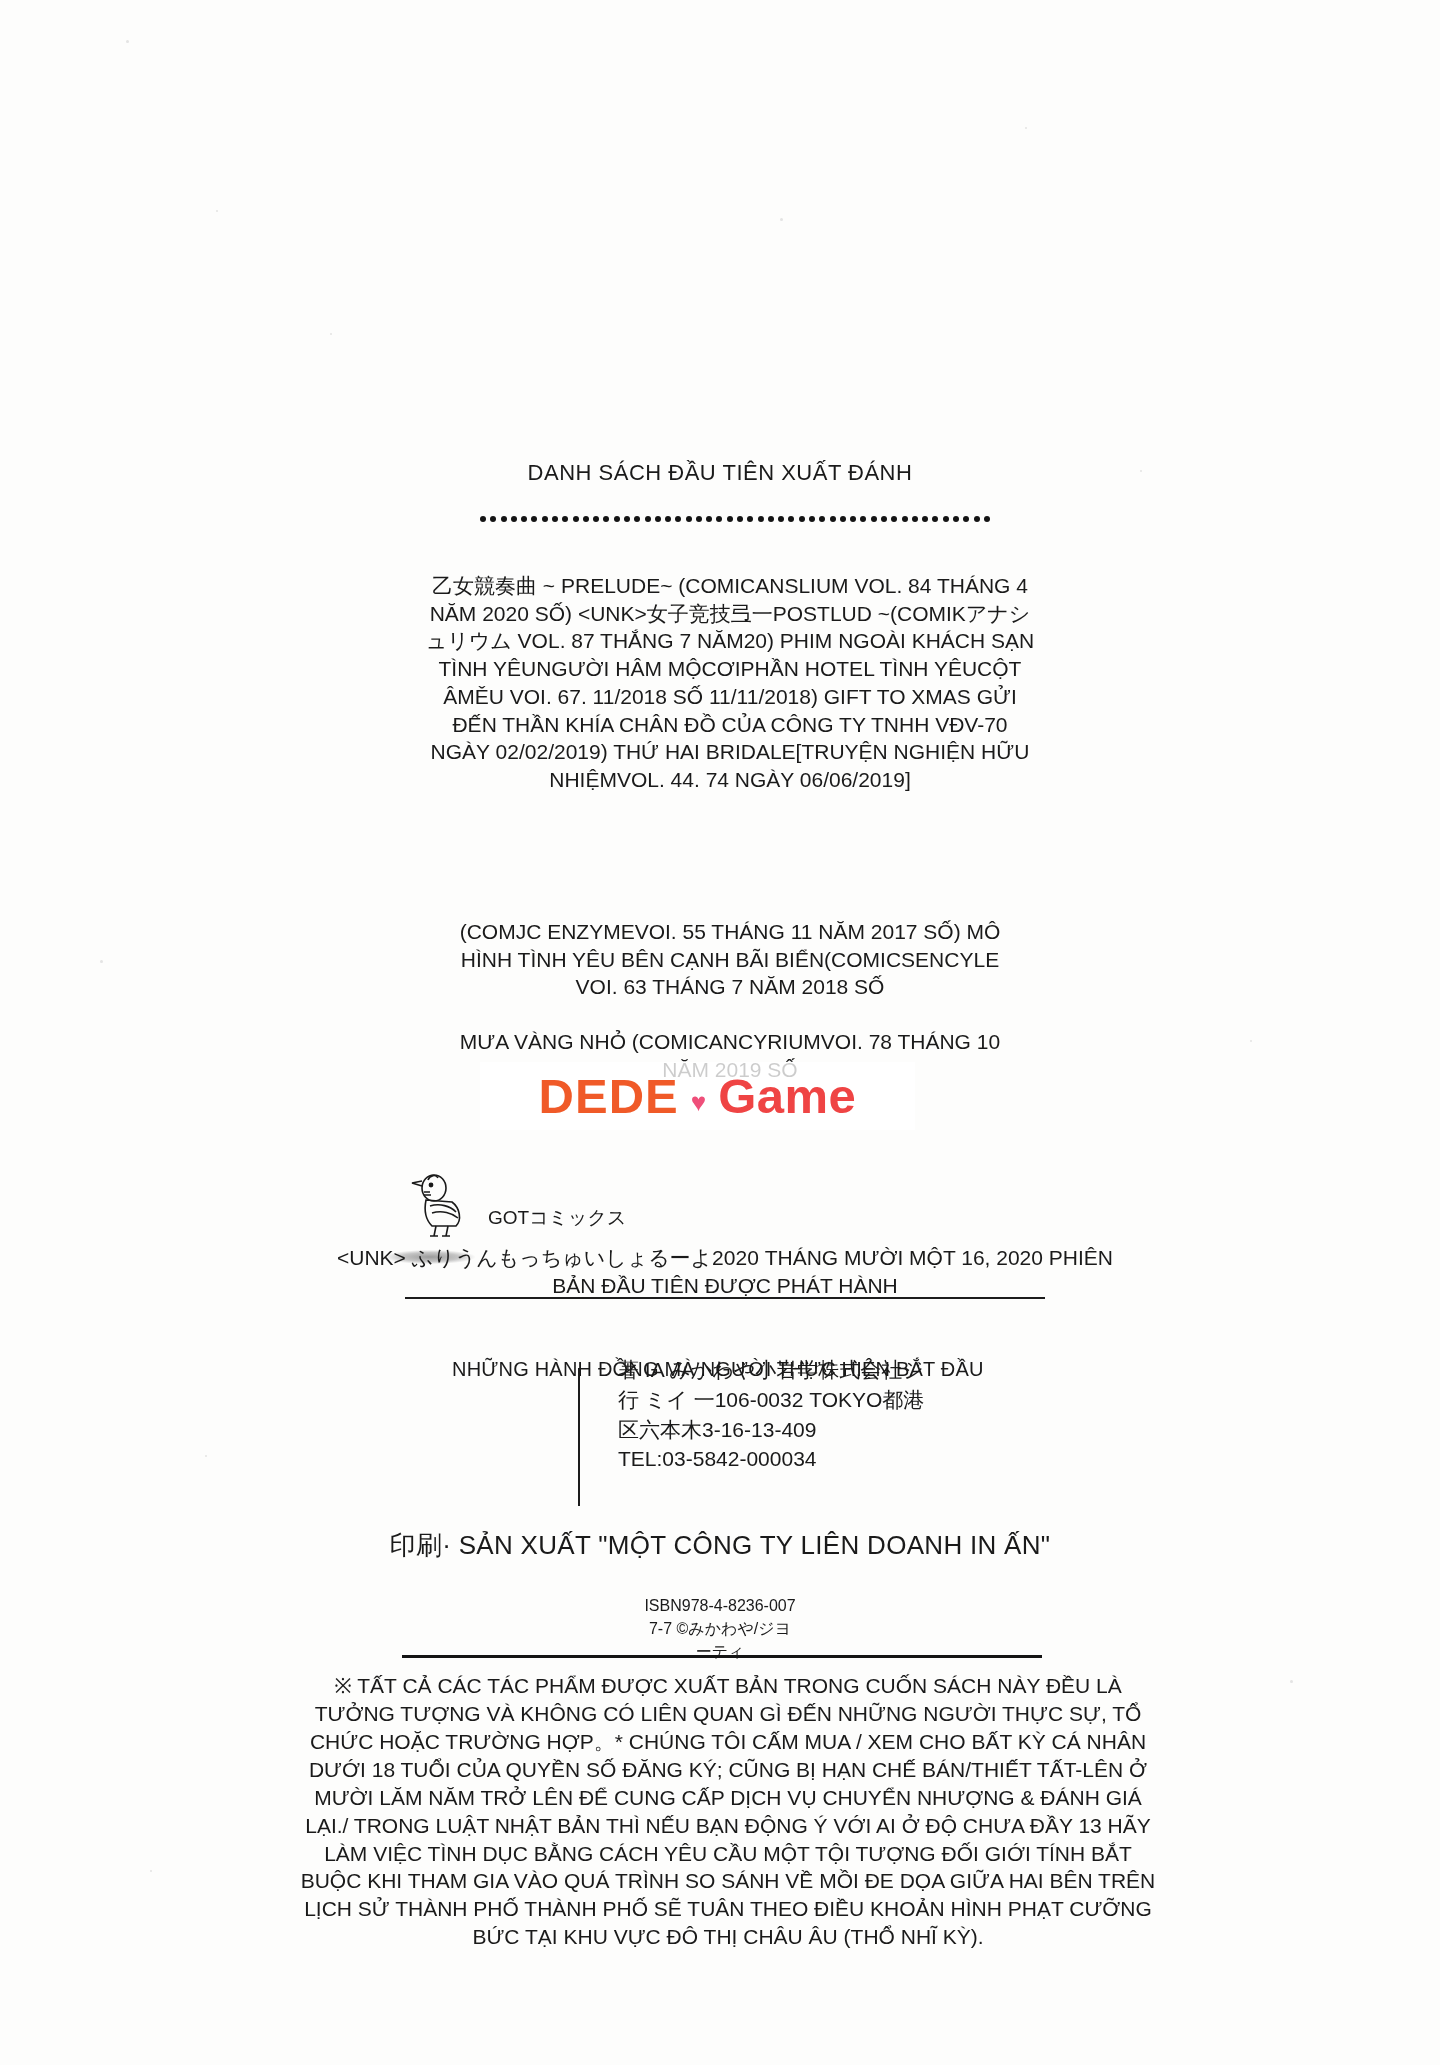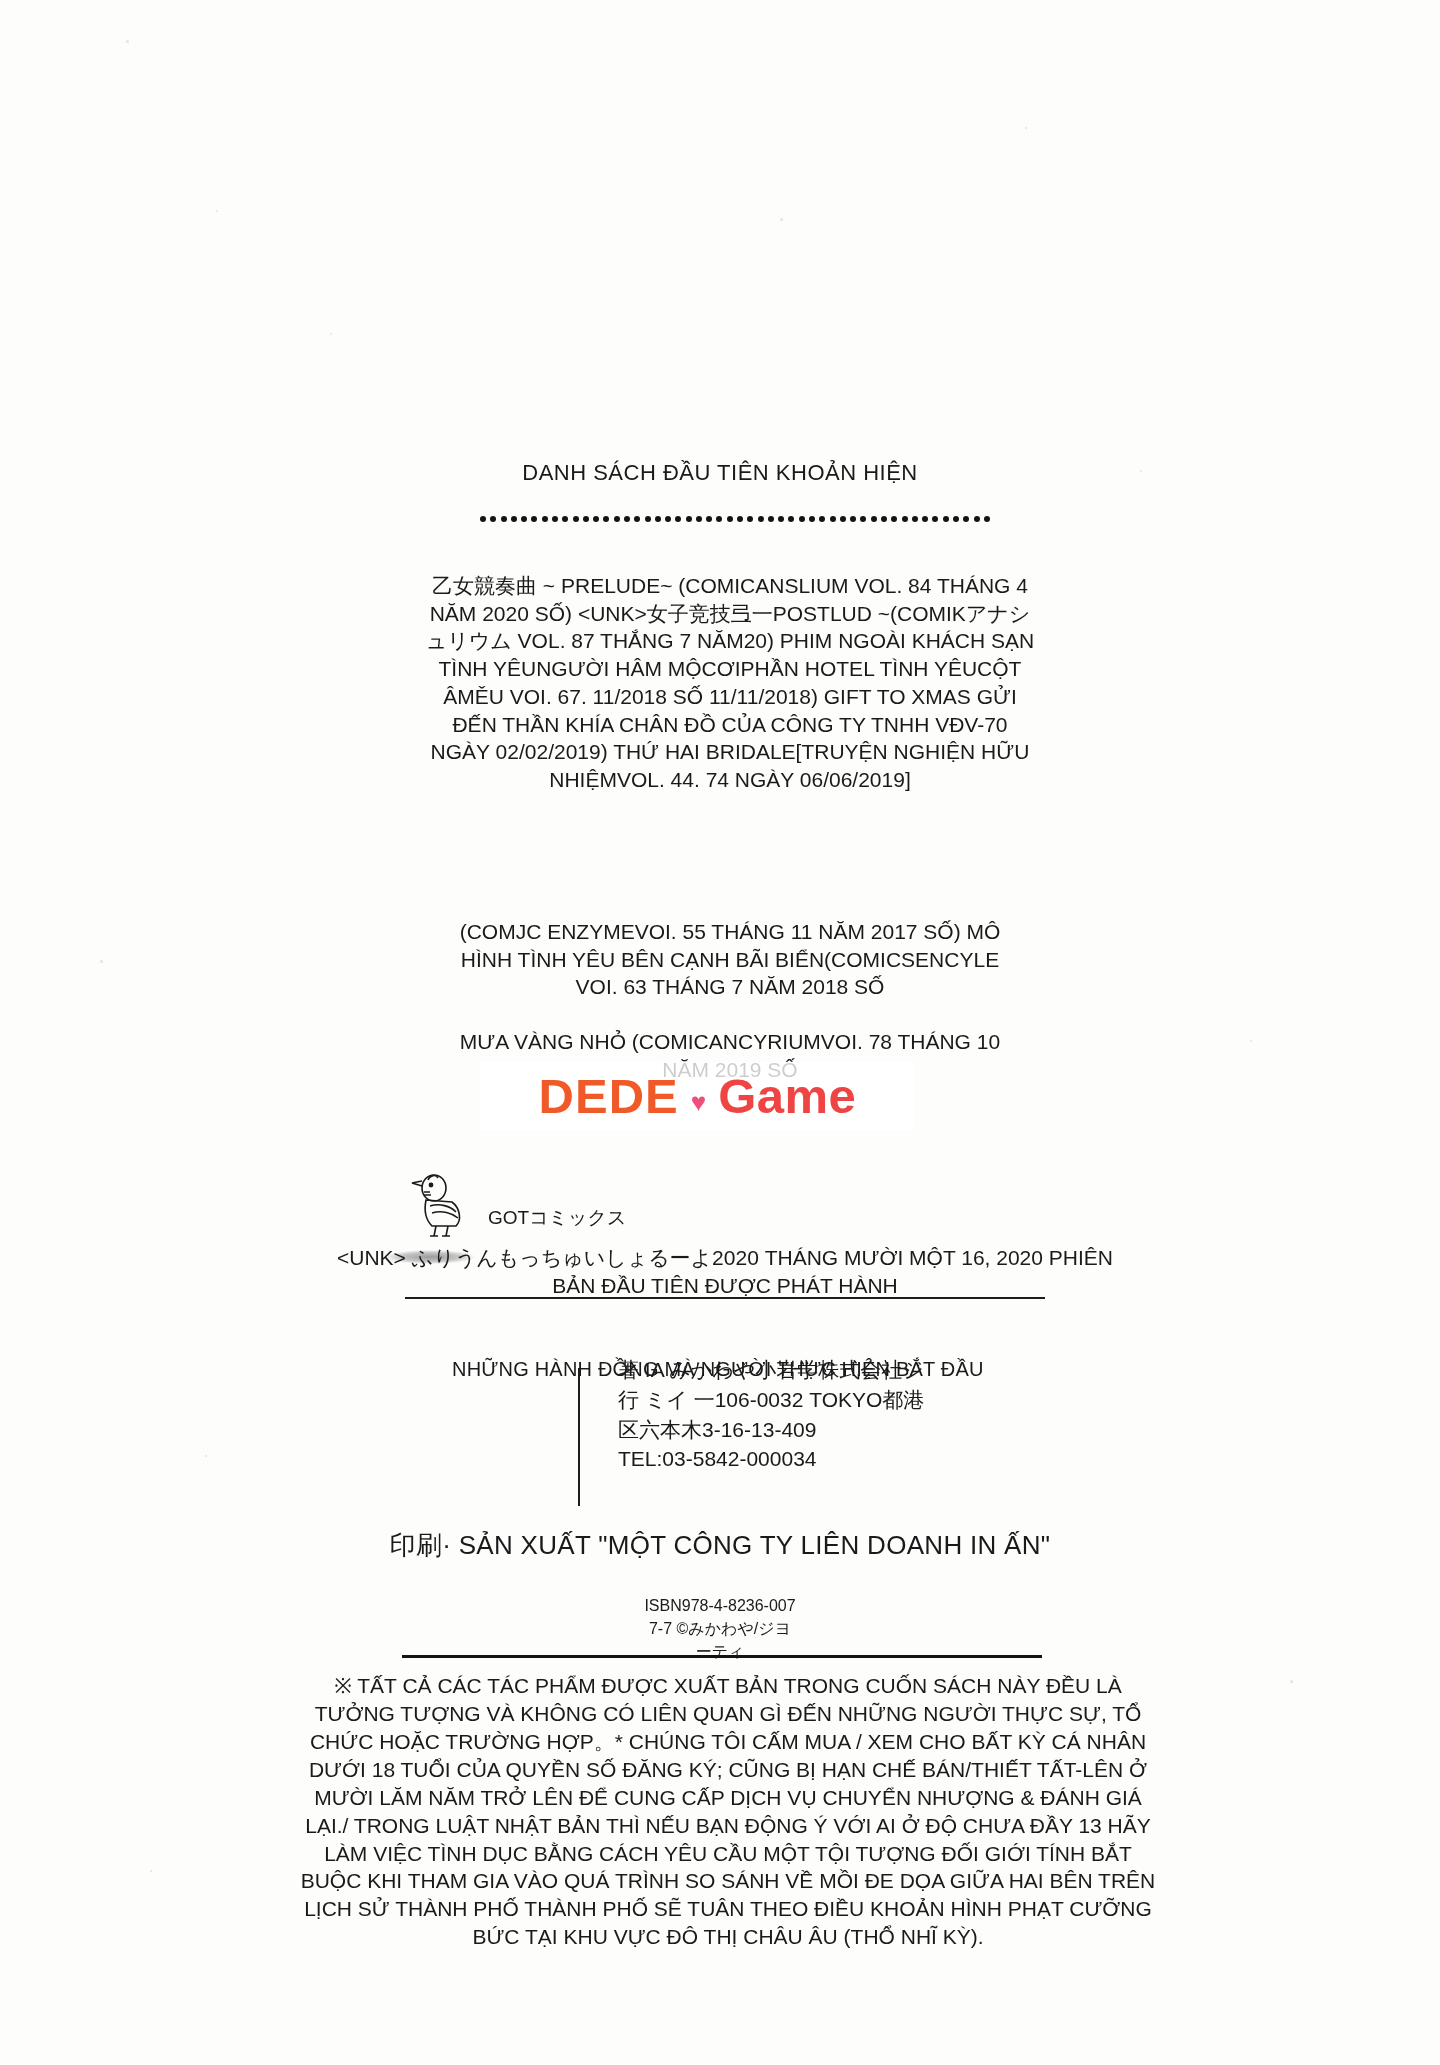--- a/index.html
+++ b/index.html
@@ -215,21 +215,21 @@
   <div class="speck" style="left:1025px;top:127px;width:2px;height:2px;"></div>
   <div class="speck" style="left:330px;top:333px;width:2px;height:2px;"></div>
   <div class="speck" style="left:1140px;top:470px;width:2px;height:2px;"></div>
   <div class="speck" style="left:100px;top:960px;width:3px;height:3px;"></div>
   <div class="speck" style="left:1250px;top:1040px;width:2px;height:2px;"></div>
   <div class="speck" style="left:975px;top:1260px;width:2px;height:2px;"></div>
   <div class="speck" style="left:205px;top:1455px;width:2px;height:2px;"></div>
   <div class="speck" style="left:1290px;top:1680px;width:3px;height:3px;"></div>
   <div class="speck" style="left:150px;top:1870px;width:2px;height:2px;"></div>
 
-  <div class="title-block">DANH SÁCH ĐẦU TIÊN KHOẢN HIỆN</div>
+  <div class="title-block">DANH SÁCH ĐẦU TIÊN XUẤT ĐÁNH</div>
 
   <div class="dot-rule">
     <i></i>
       <i></i>
       <i></i>
       <i></i>
       <i></i>
       <i></i>
       <i></i>
       <i></i>

